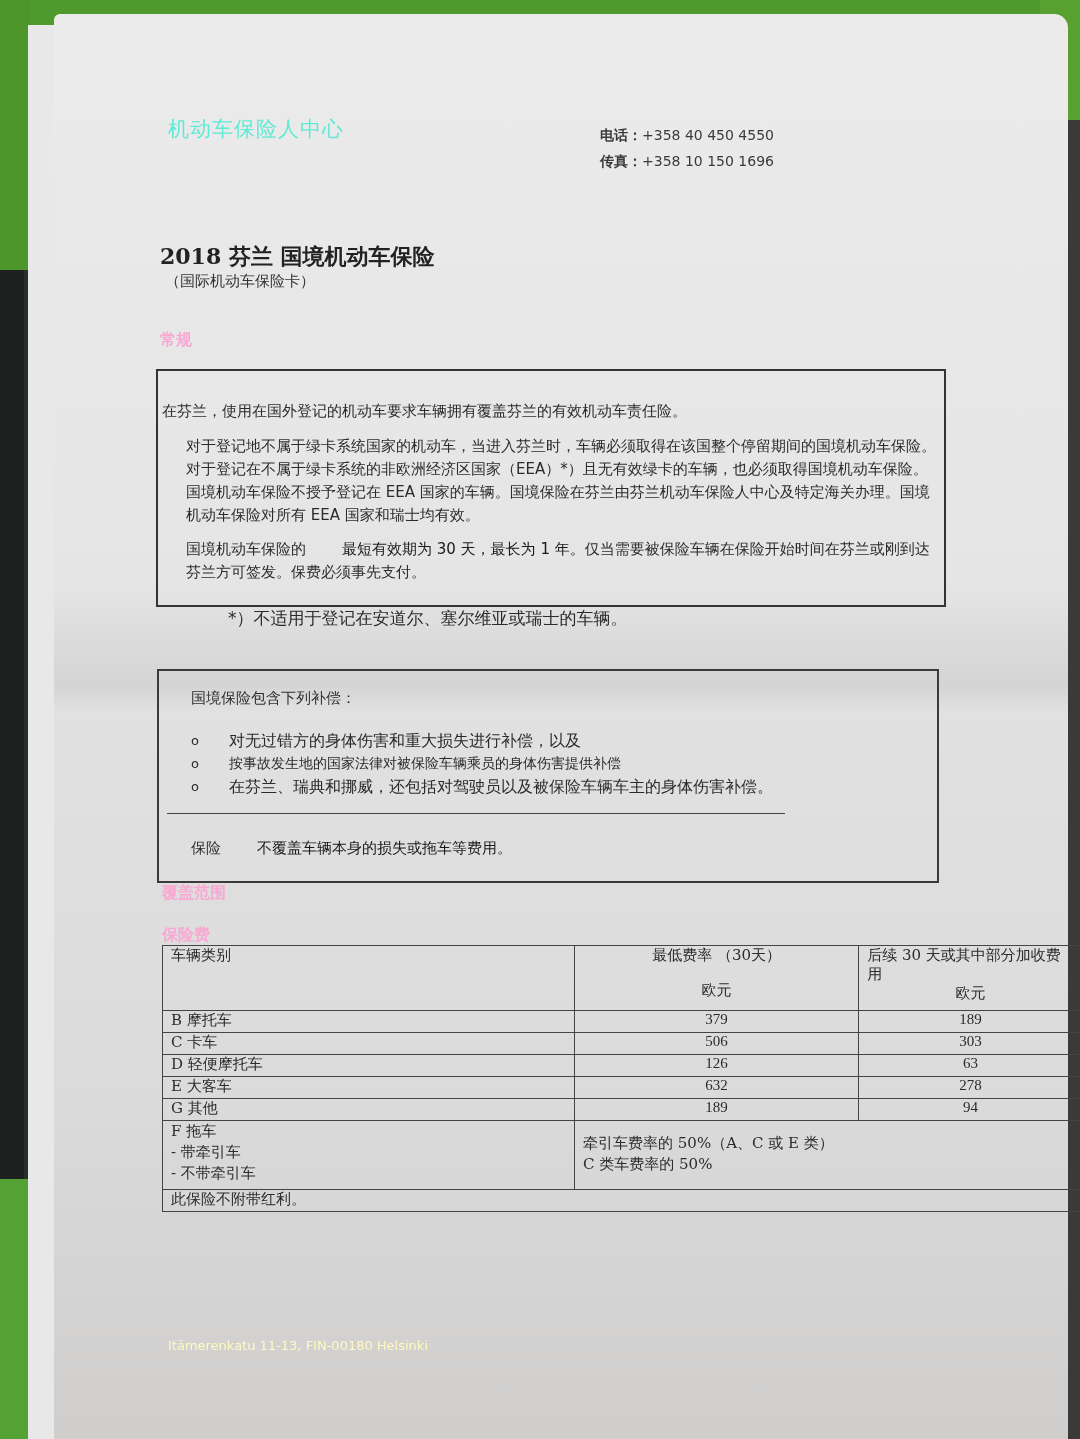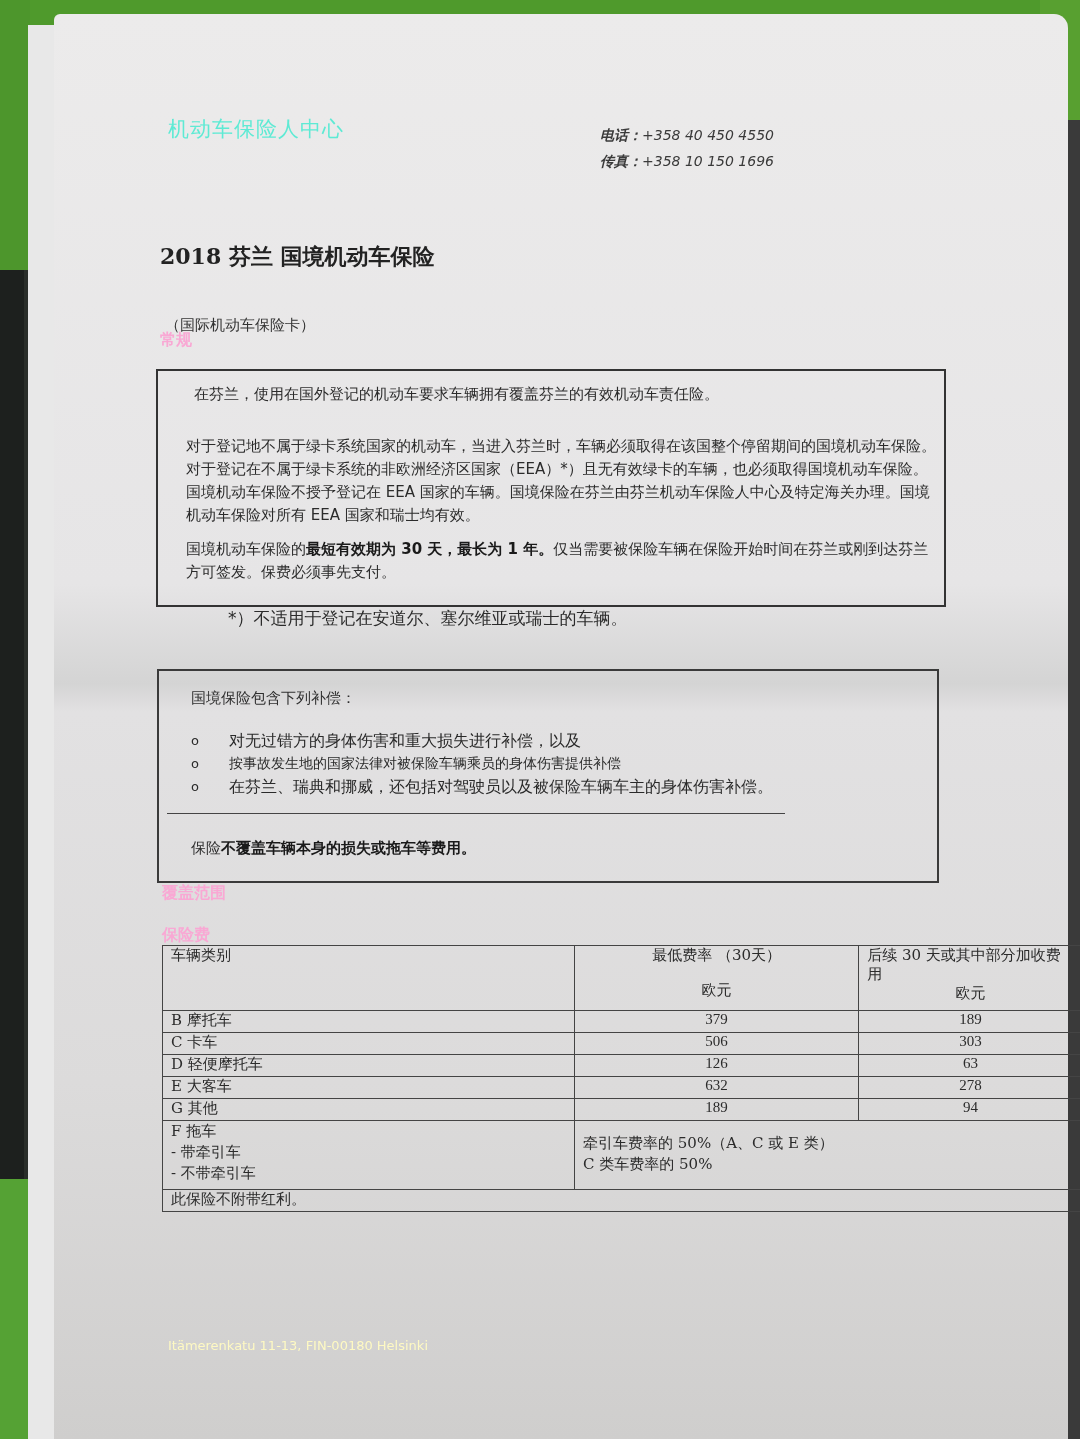--- a/index.html
+++ b/index.html
@@ -21,35 +21,35 @@
     background:#e8e8e8;
   }
   .paper {
     position:absolute; left:54px; top:14px; width:1014px; height:1425px;
     background: linear-gradient(180deg,#ecebeb 0%,#e6e5e6 40%,#d4d4d4 47%,#e2e1e2 49%,#dcdbdb 75%,#cfcecd 100%);
     border-top-left-radius:6px; border-top-right-radius:14px;
   }
   .abs { position:absolute; }
 
   .org-name { left:168px; top:115px; font-size:21px; color:#5eead4; letter-spacing:1px; }
-  .contact { left:600px; top:122px; font-size:14px; color:#3a3a3a; line-height:26px;font-style:italic; }
+  .contact { left:600px; top:122px; font-size:14px; color:#3a3a3a; line-height:26px; }
   .contact .lbl { font-weight:bold; }
 
   .doc-title { left:160px; top:242px; font-family:"DejaVu Serif", serif; font-size:22px; font-weight:bold; color:#222; }
-  .doc-subtitle { left:165px; top:272px; font-size:15px; color:#333;margin-top:44px; }
+  .doc-subtitle { left:165px; top:272px; font-size:15px; color:#333; }
 
   .sec-head { font-size:16px; font-weight:bold; color:#f9a8d4; }
   .h-general { left:160px; top:330px; }
 
   .box1 { left:156px; top:369px; width:790px; height:238px; border:2px solid #333; box-sizing:border-box; }
   .box1 .p { position:absolute; font-size:15px; line-height:23px; color:#2b2b2b; }
-  .b1p1 { left:4px; top:12px; width:780px;margin-left:32px; }
+  .b1p1 { left:4px; top:29px; width:780px; }
   .b1p2 { left:28px; top:64px; width:752px; }
   .b1p3 { left:28px; top:167px; width:752px; }
-  b.strong { font-weight:bold; color:#1a1a1a; }
+  b.strong { font-weight:normal; color:#1a1a1a;padding-left:36px; }
 
   .footnote { left:228px; top:607px; font-size:17px; color:#2b2b2b; }
 
   .box2 { left:157px; top:669px; width:782px; height:214px; border:2px solid #3a3a3a; box-sizing:border-box; }
   .box2 .intro { position:absolute; left:32px; top:18px; font-size:15px; color:#2f2f2f; }
   .box2 ul { position:absolute; left:32px; top:58px; margin:0; padding:0; list-style:none; width:740px; }
   .box2 li { font-size:16px; line-height:23px; color:#2a2a2a; display:flex; }
   .box2 li .bul { width:38px; font-size:13px; }
   .box2 li.small { font-size:14px; }
   .box2 .rule { position:absolute; left:8px; top:142px; width:618px; border-top:1.5px solid #444; }

